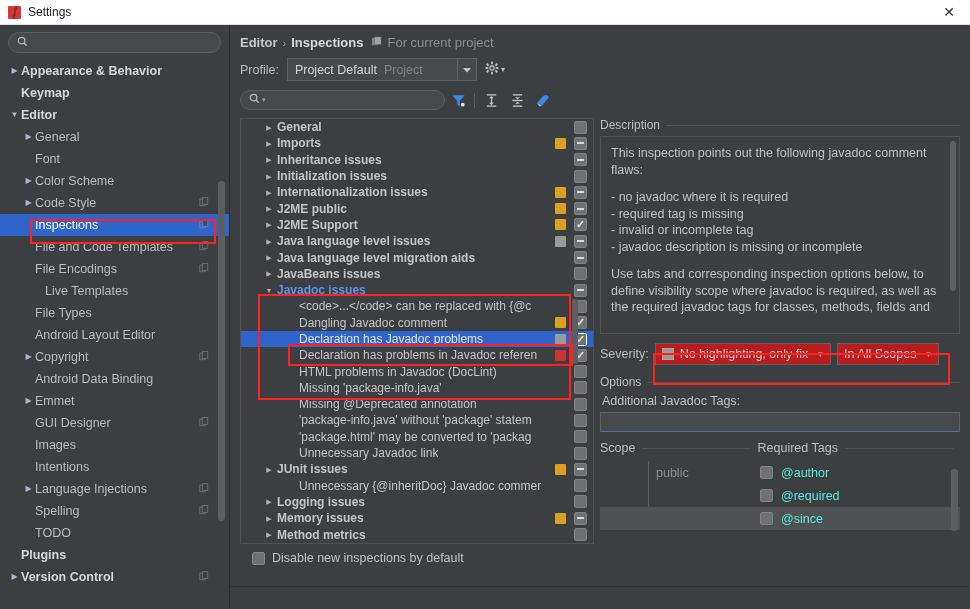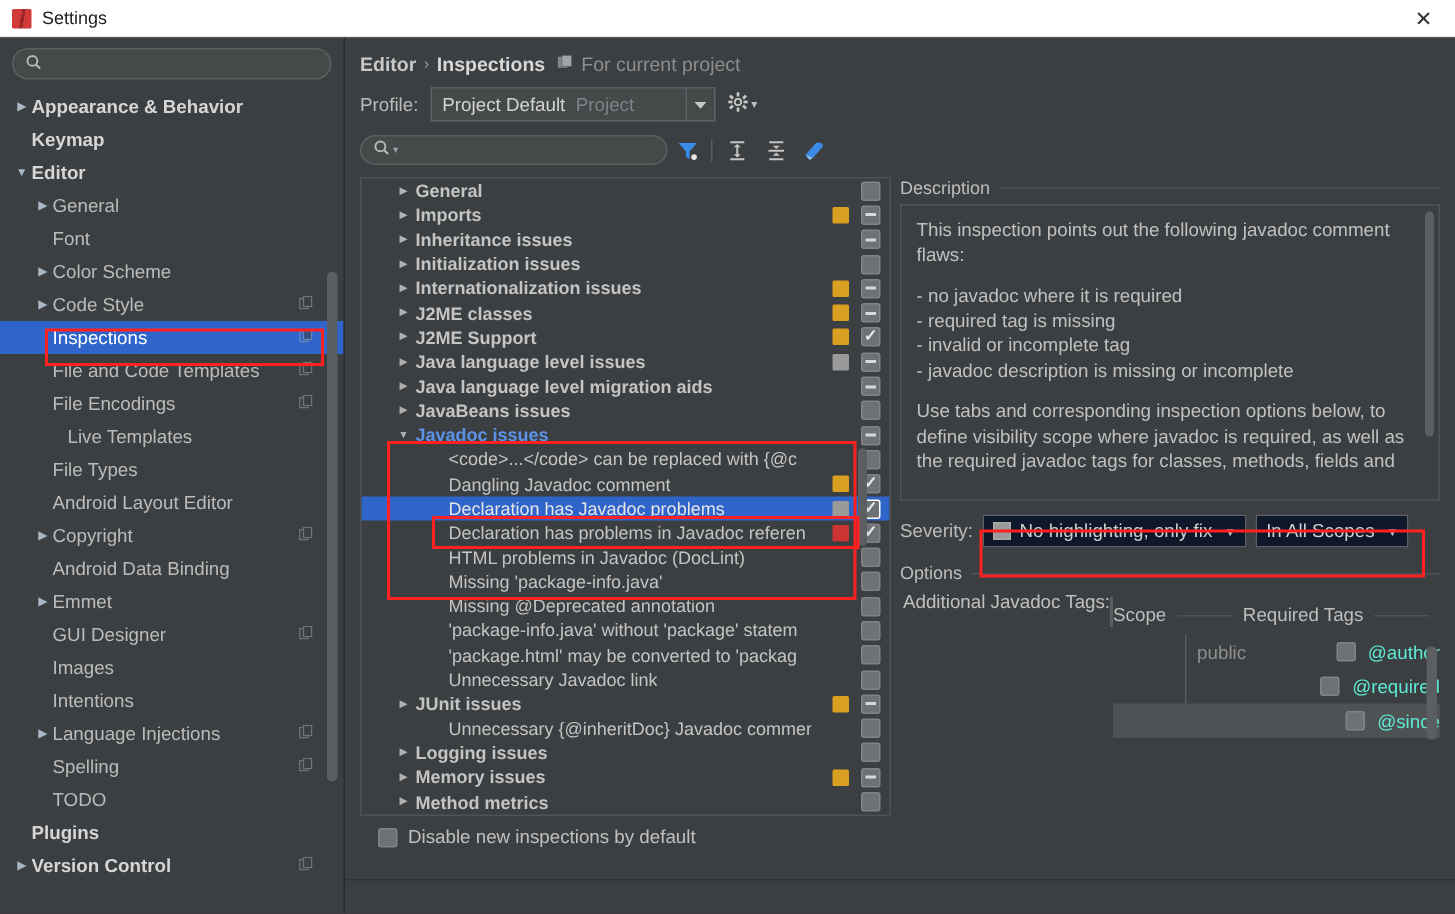--- a/index.html
+++ b/index.html
@@ -175,31 +175,31 @@
   .desc-box p { font-size: 12.5px; line-height: 16.5px; color: #c0c0c0; }
   .desc-box .gap { height: 11px; }
   .desc-sb {
     position: absolute; right: 3px; top: 4px; width: 6px; height: 150px;
     background: #5c5f61; border-radius: 3px;
   }
 
   .sev-row { display: flex; align-items: center; gap: 6px; margin-top: 8px; height: 24px; }
   .sev-row .slabel { font-size: 12.5px; color: #bbbbbb; }
   .sev-combo {
-    height: 22px; background: #0f172a; border: 1px solid #5e6163;
+    height: 22px; background: #b91c1c; border: 1px solid #5e6163;
     display: flex; align-items: center; padding: 0 6px; gap: 6px;
   }
   .sev-combo .swatch {
     width: 12px; height: 12px; background: #9a9a9a; border: 1px solid #a8a8a8; flex: none;
   }
   .sev-combo .sv { font-size: 12.5px; color: #d0d0d0; }
   .sev-combo .dn { font-size: 8px; color: #c0c0c0; margin-left: 2px; }
 
   .options-title { margin-top: 9px; }
-  .opt-box { margin-top: 5px; flex: 1; display: flex; flex-direction: row; min-height: 0; }
+  .opt-box { margin-top: 5px; flex: 1; display: flex; flex-direction: column; min-height: 0; }
   .addtags-label { font-size: 12.5px; color: #c0c0c0; padding-left: 2px; }
   .addtags-input {
     margin-top: 4px; height: 20px; background: #45494a;
     border: 1px solid #5e6163; border-bottom-color: #4a6fa5;
   }
   .table-wrap { margin-top: 9px; flex: 1; position: relative; min-height: 0; overflow: hidden; }
   .th-row { display: flex; align-items: center; }
   .th { font-size: 12.5px; color: #bdbdbd; white-space: nowrap; }
   .th-line { flex: 1; height: 1px; background: #4f5355; margin: 0 7px; }
   .tbl-body { position: relative; margin-top: 6px; }
@@ -518,21 +518,21 @@
                 <div class="irow grp">
                   <span class="iarrow">▶</span>
                   <span class="itext">Internationalization issues</span>
                   <span class="sev" style="background: rgb(217, 160, 34);"></span>
                   <span class="cb">
                     <span class="dash"></span>
                   </span>
                 </div>
                 <div class="irow grp">
                   <span class="iarrow">▶</span>
-                  <span class="itext">J2ME classes</span>
+                  <span class="itext">J2ME public</span>
                   <span class="sev" style="background: rgb(217, 160, 34);"></span>
                   <span class="cb">
                     <span class="dash"></span>
                   </span>
                 </div>
                 <div class="irow grp">
                   <span class="iarrow">▶</span>
                   <span class="itext">J2ME Support</span>
                   <span class="sev" style="background: rgb(217, 160, 34);"></span>
                   <span class="cb checked">

